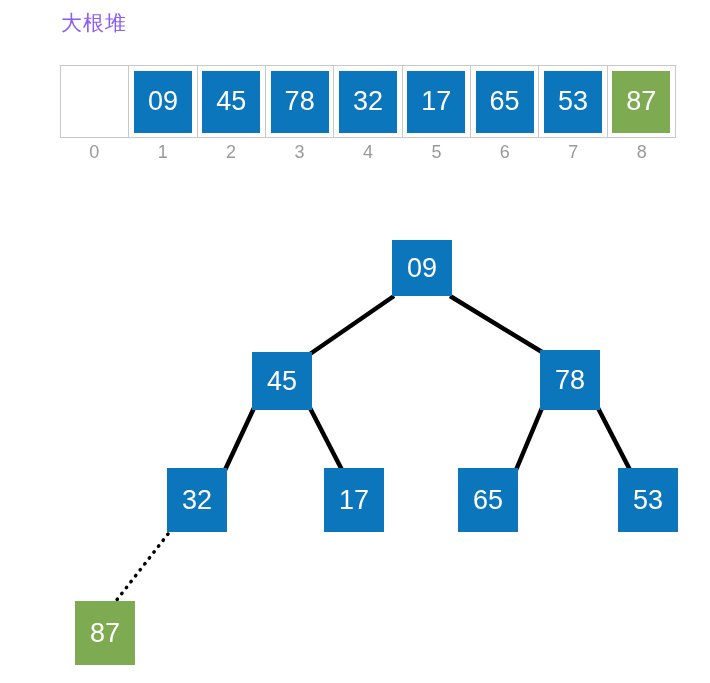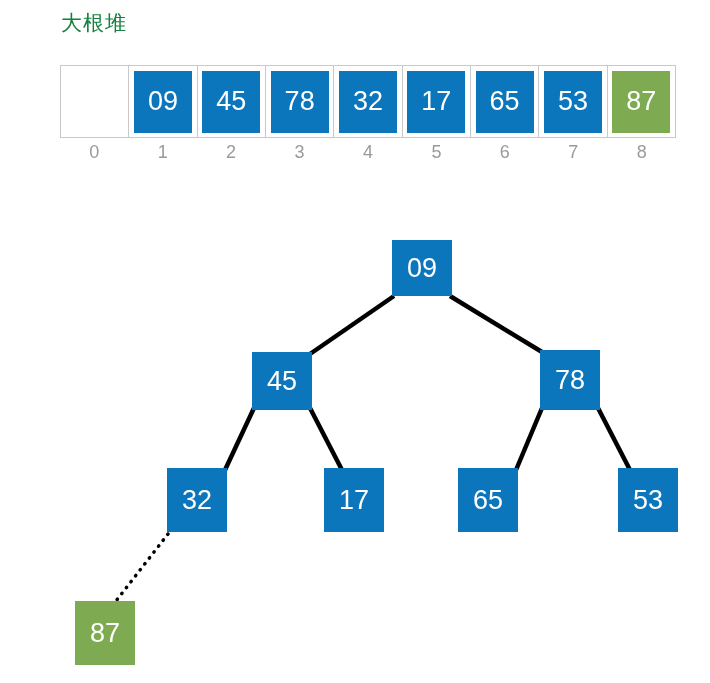--- a/index.html
+++ b/index.html
@@ -16,21 +16,21 @@
     -webkit-font-smoothing: antialiased;
   }
 
   
   #heap-title {
     position: absolute;
     left: 61px;
     top: 9px;
     font-size: 21px;
     line-height: 28px;
-    color: #15803d;
+    color: #8b5cf6;
     letter-spacing: 1px;
     white-space: nowrap;
   }
 
   
   #array-region {
     position: absolute;
     left: 60px;
     top: 65px;
     width: 616px;

